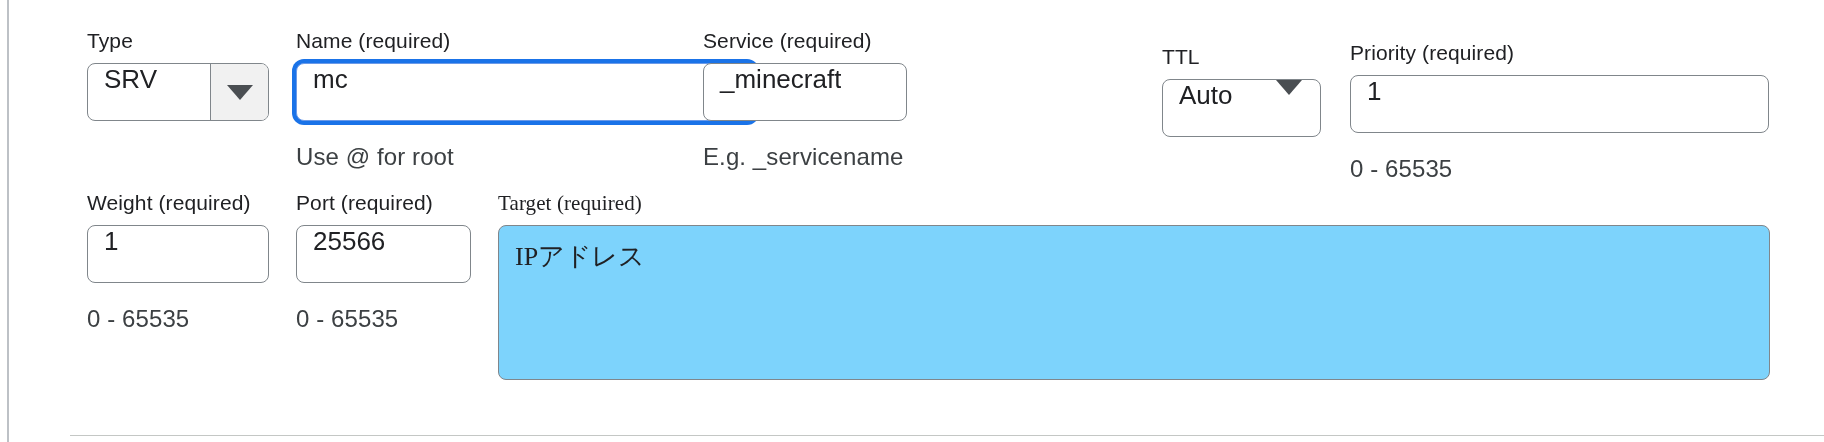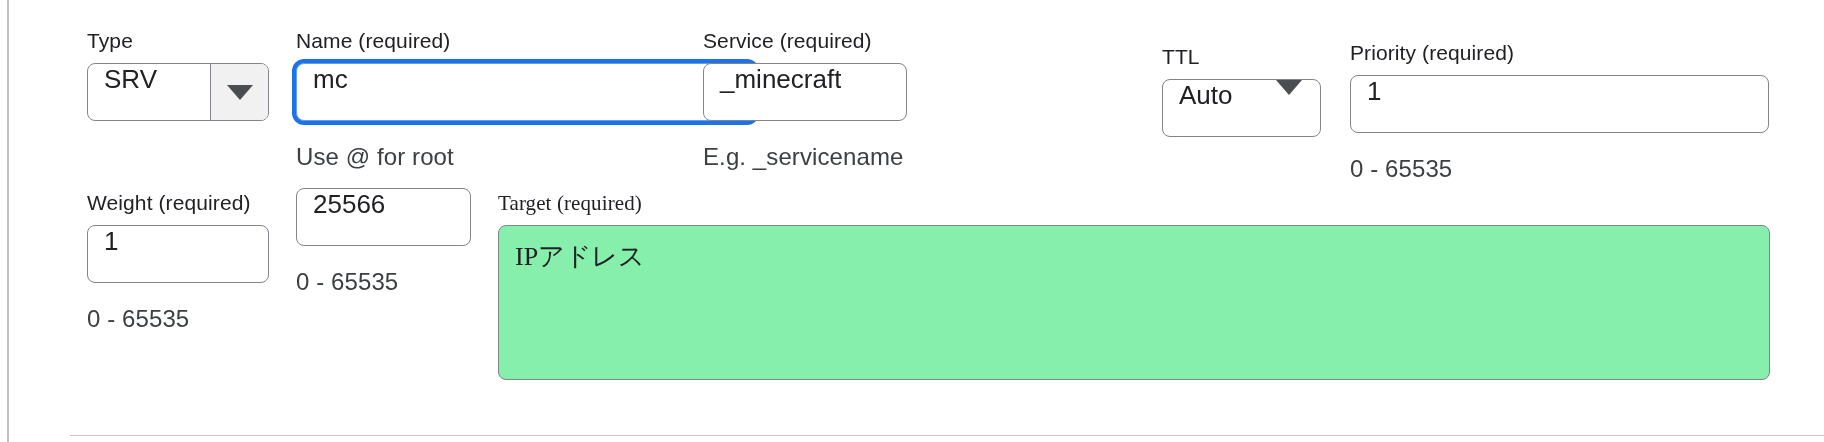--- a/index.html
+++ b/index.html
@@ -131,21 +131,21 @@
     position: relative;
   }
   .focused-wrap .control {
     border: 1.6px solid #6b9ae8;
     box-shadow: 0 0 0 4px #1a73e8;
   }
 
   .textarea-box {
     border: 1.6px solid #80868b;
     border-radius: 8px;
-    background: #86efac;
+    background: #7dd3fc;
     height: 155px;
     padding: 14px 16px 0 16px;
     font-size: 26px;
     line-height: 34px;
     color: #202124;
     overflow: hidden;
     white-space: pre-wrap;
   }
 </style>
 </head>
@@ -207,20 +207,21 @@
 
     <div class="field" style="left:87px; top:188px; width:182px;">
       <div class="field-label">Weight (required)</div>
       <div class="control">
         <div class="value">1</div>
       </div>
       <div class="helper">0 - 65535</div>
     </div>
 
     <div class="field" style="left:296px; top:188px; width:175px;">
+      <div class="field-label">Port (required)</div>
       <div class="control">
         <div class="value">25566</div>
       </div>
       <div class="helper">0 - 65535</div>
     </div>
 
     <div class="field" style="left:498px; top:188px; width:1272px;font-family:Liberation Serif, serif;">
       <div class="field-label">Target (required)</div>
       <div class="textarea-box">IPアドレス</div>
     </div>

